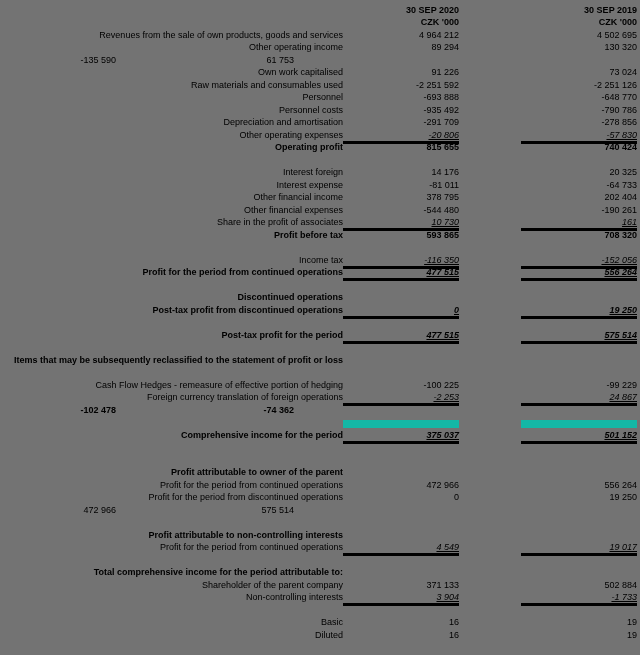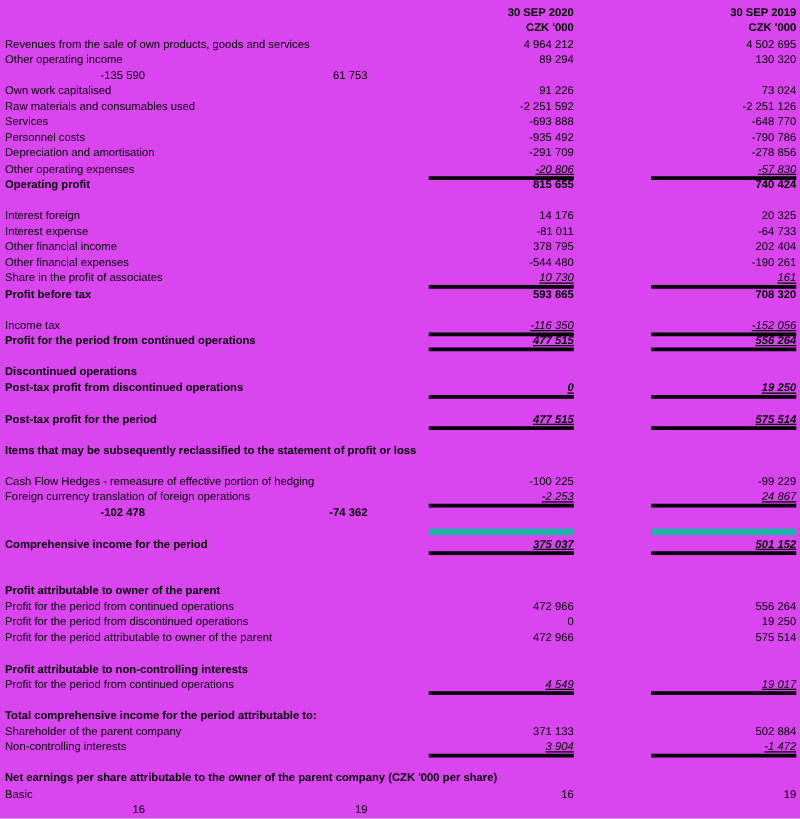--- a/index.html
+++ b/index.html
@@ -1,56 +1,57 @@
 <!DOCTYPE html>
 <html><head>
 <meta charset="utf-8">
 <style>
   html, body { margin: 0; padding: 0; background: #fff; }
   .page {
     width: 640px;
     height: 655px;
-    background: #d946ef;
+    background: #737373;
     color: #000;
     font-family: "Liberation Sans", sans-serif;
     font-size: 9px;
     line-height: 11px;
     padding-top: 3px;
     box-sizing: border-box;
     overflow: hidden;
   }
   .row {
     display: flex;
     align-items: flex-end;
     height: 12.5px;
   }
   .lbl {
     flex: 1 1 0;
     min-width: 0;
     padding-left: 4px;
     white-space: nowrap;
+    text-align: right;
   }
   .v1, .v2 {
     flex: 0 0 116px;
     width: 116px;
     text-align: right;
     white-space: nowrap;
   }
   .gap { flex: 0 0 62px; }
   .rt  { flex: 0 0 3px; }
   .bold .lbl, .bold .v1, .bold .v2, .head .lbl { font-weight: 700; }
   .hdr .v1, .hdr .v2 { font-weight: 700; }
   .rule .v1, .rule .v2 {
     text-decoration: underline;
     border-bottom: 3px solid #000;
     margin-bottom: -3px;
     font-style: italic;
   }
   .dbl .v1, .dbl .v2 {
-    border-top: 5px solid #14b8a6;
+    border-top: 8px solid #14b8a6;
     padding-top: 2px;
   }
 </style>
 </head>
 <body>
 
 <div class="page">
 
   <div class="row hdr">
     <span class="lbl"></span>
@@ -97,21 +98,21 @@
     <span class="rt"></span>
   </div>
       <div class="row">
     <span class="lbl">Raw materials and consumables used</span>
     <span class="v1">-2 251 592</span>
     <span class="gap"></span>
     <span class="v2">-2 251 126</span>
     <span class="rt"></span>
   </div>
       <div class="row">
-    <span class="lbl">Services</span>
+    <span class="lbl">Personnel</span>
     <span class="v1">-693 888</span>
     <span class="gap"></span>
     <span class="v2">-648 770</span>
     <span class="rt"></span>
   </div>
       <div class="row">
     <span class="lbl">Personnel costs</span>
     <span class="v1">-935 492</span>
     <span class="gap"></span>
     <span class="v2">-790 786</span>
@@ -327,21 +328,20 @@
     <span class="rt"></span>
   </div>
       <div class="row">
     <span class="lbl">Profit for the period from discontinued operations</span>
     <span class="v1">0</span>
     <span class="gap"></span>
     <span class="v2">19 250</span>
     <span class="rt"></span>
   </div>
       <div class="row">
-    <span class="lbl">Profit for the period attributable to owner of the parent</span>
     <span class="v1">472 966</span>
     <span class="gap"></span>
     <span class="v2">575 514</span>
     <span class="rt"></span>
   </div>
       <div class="row">
     <span class="lbl"></span>
     <span class="v1"></span>
     <span class="gap"></span>
     <span class="v2"></span>
@@ -379,45 +379,39 @@
     <span class="lbl">Shareholder of the parent company</span>
     <span class="v1">371 133</span>
     <span class="gap"></span>
     <span class="v2">502 884</span>
     <span class="rt"></span>
   </div>
       <div class="row rule">
     <span class="lbl">Non-controlling interests</span>
     <span class="v1">3 904</span>
     <span class="gap"></span>
-    <span class="v2">-1 472</span>
-    <span class="rt"></span>
-  </div>
-      <div class="row">
-    <span class="lbl"></span>
-    <span class="v1"></span>
-    <span class="gap"></span>
-    <span class="v2"></span>
-    <span class="rt"></span>
-  </div>
-      <div class="row head">
-    <span class="lbl">Net earnings per share attributable to the owner of the parent company (CZK '000 per share)</span>
+    <span class="v2">-1 733</span>
+    <span class="rt"></span>
+  </div>
+      <div class="row">
+    <span class="lbl"></span>
     <span class="v1"></span>
     <span class="gap"></span>
     <span class="v2"></span>
     <span class="rt"></span>
   </div>
       <div class="row">
     <span class="lbl">Basic</span>
     <span class="v1">16</span>
     <span class="gap"></span>
     <span class="v2">19</span>
     <span class="rt"></span>
   </div>
       <div class="row">
+    <span class="lbl">Diluted</span>
     <span class="v1">16</span>
     <span class="gap"></span>
     <span class="v2">19</span>
     <span class="rt"></span>
   </div>
     </div>
 
 </div>
 
 </body></html>

